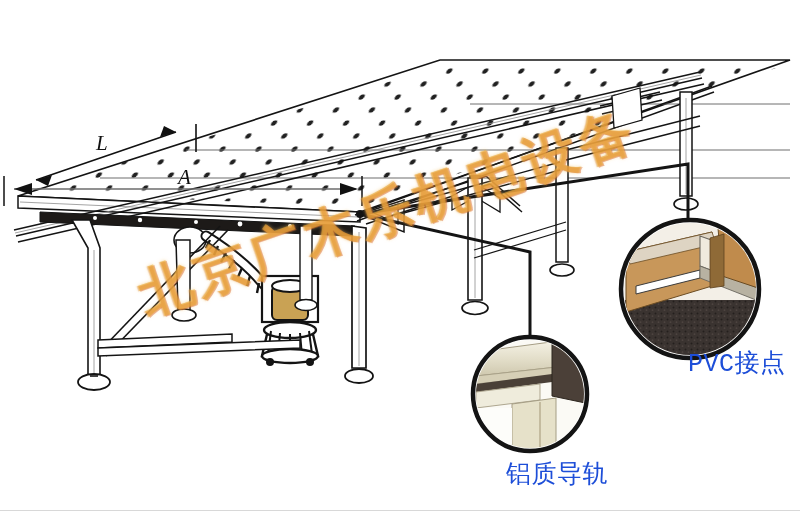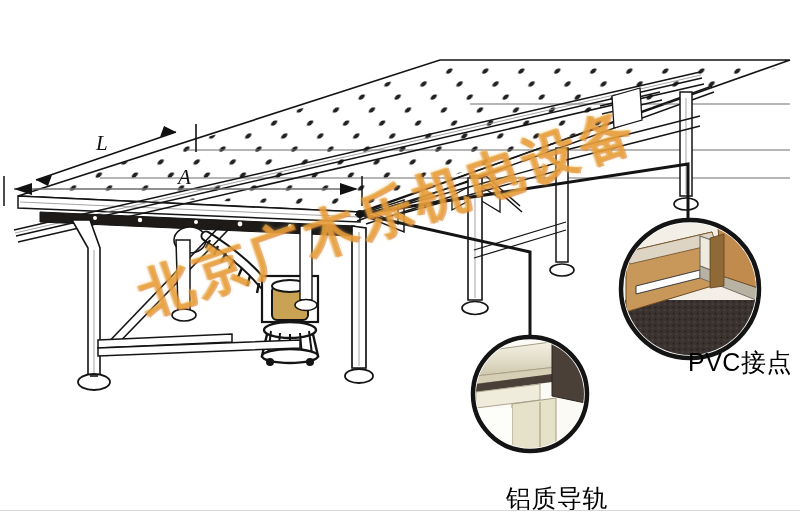--- a/index.html
+++ b/index.html
@@ -19,35 +19,34 @@
   }
   #diagram-svg {
     position: absolute;
     left: 0;
     top: 0;
     width: 800px;
     height: 523px;
   }
   .callout-label {
     position: absolute;
-    font-family: Liberation Sans, sans-serif;
-    color: #000000;
+    font-family: Liberation Mono, monospace;
+    color: #1d4ed8;
     white-space: nowrap;
     letter-spacing: 0.5px;
   }
   #label-pvc {
     left: 688px;
     top: 346px;
     font-size: 25px;
   }
   #label-rail {
     left: 506px;
     top: 457px;
     font-size: 25px;
-    margin-top: 25px;
   }
   .dim-label {
     position: absolute;
     font-family: "Liberation Serif", serif;
     color: #111111;
     font-size: 21px;
     font-style: italic;
   }
   #dim-label-l { left: 96px; top: 131px; }
   #dim-label-a { left: 178px; top: 165px; }

